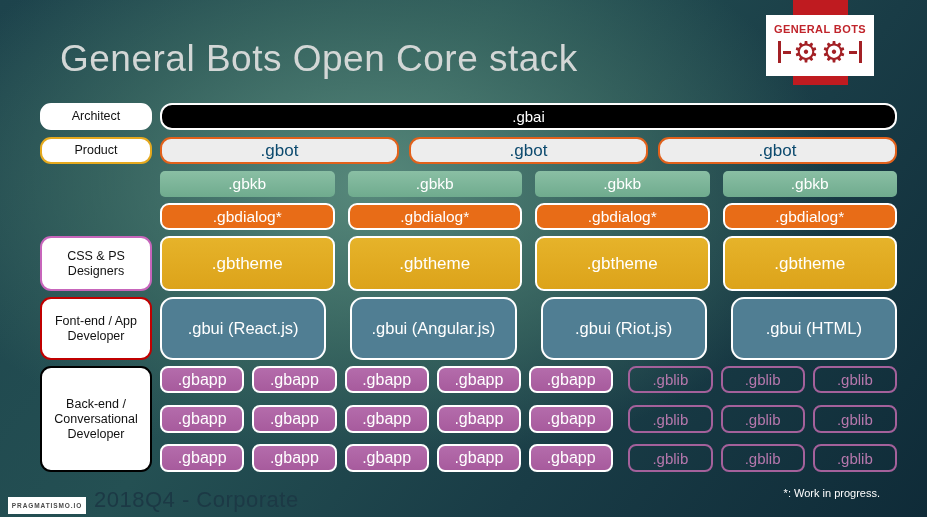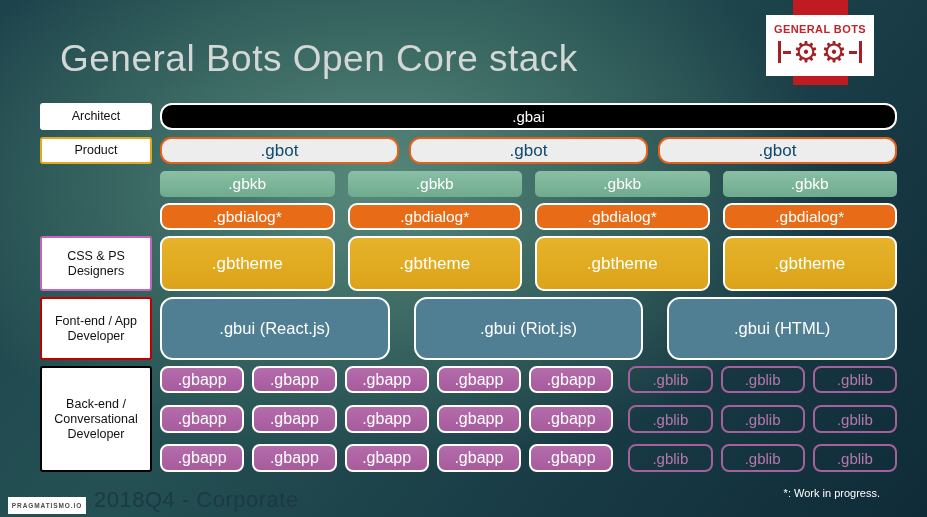--- a/index.html
+++ b/index.html
@@ -21,21 +21,21 @@
     display:flex;flex-direction:column;align-items:center;justify-content:center;gap:1px;
   }
   .logo-brand{font-weight:bold;font-size:11px;color:#c0242b;letter-spacing:.4px;}
   .logo-gears{display:flex;align-items:center;gap:2px;color:#a32025;height:32px;}
   .logo-gears .bar{width:3px;height:22px;background:#a32025;}
   .logo-gears .dash{width:8px;height:3px;background:#a32025;}
   .logo-gears .gear{font-size:29px;line-height:30px;}
   
   .stack{position:absolute;left:40px;top:103px;width:857px;height:372px;}
   .lbl{
-    position:absolute;left:0;width:112px;background:#fff;border-radius:3px;
+    position:absolute;left:0;width:112px;background:#fff;border-radius:11px;
     display:flex;align-items:center;justify-content:center;text-align:center;
     font-size:12.5px;line-height:1.2;color:#111;box-sizing:border-box;padding:4px 6px;
   }
   .lbl-architect{top:0;height:27px;border:2px solid #ffffff;}
   .lbl-product{top:34px;height:27px;border:2px solid #e5a91e;}
   .lbl-enduser{top:68px;height:59px;border:2px solid #000;}
   .lbl-css{top:133px;height:55px;border:2px solid #c765bb;}
   .lbl-frontend{top:194px;height:63px;border:2px solid #c00000;}
   .lbl-backend{top:263px;height:106px;border:2px solid #000;}
   .row{position:absolute;left:120px;width:737px;display:flex;}
@@ -124,20 +124,21 @@
 
     <div class="row row-gbtheme">
       <div class="box gbtheme">.gbtheme</div>
       <div class="box gbtheme">.gbtheme</div>
       <div class="box gbtheme">.gbtheme</div>
       <div class="box gbtheme">.gbtheme</div>
     </div>
 
     <div class="row row-gbui">
       <div class="box gbui">.gbui (React.js)</div>
+      <div class="box gbui">.gbui (Angular.js)</div>
       <div class="box gbui">.gbui (Riot.js)</div>
       <div class="box gbui">.gbui (HTML)</div>
     </div>
 
     <div class="row row-gbapp1">
       <div class="box gbapp">.gbapp</div>
       <div class="box gbapp">.gbapp</div>
       <div class="box gbapp">.gbapp</div>
       <div class="box gbapp">.gbapp</div>
       <div class="box gbapp">.gbapp</div>

